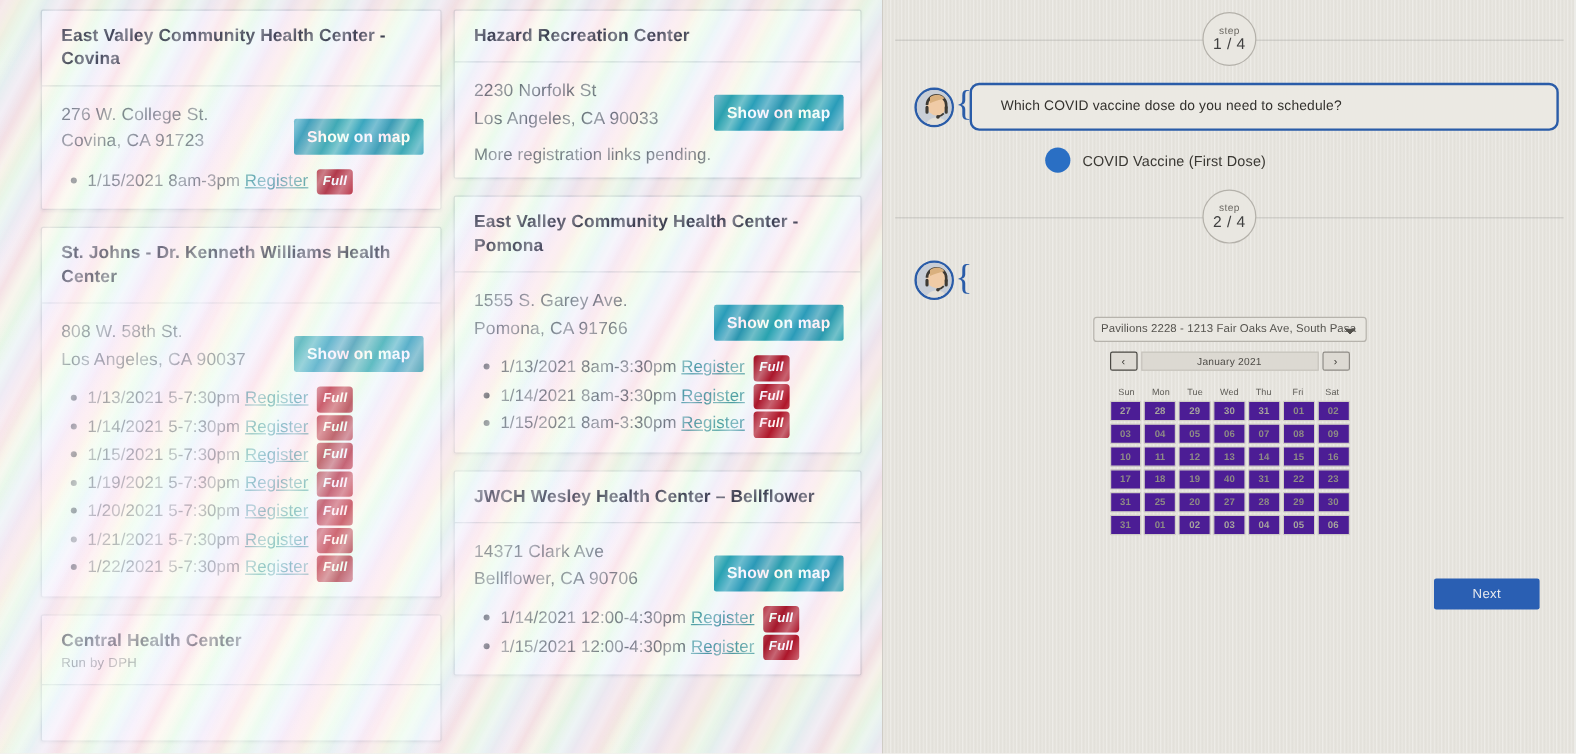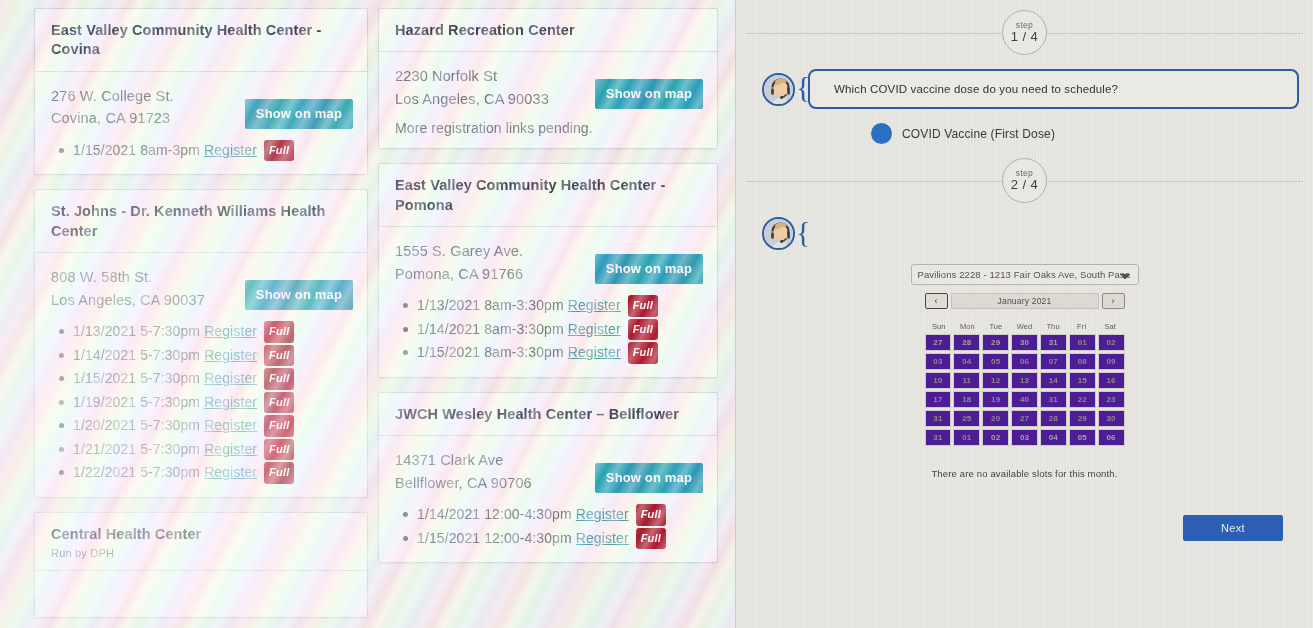--- a/index.html
+++ b/index.html
@@ -319,21 +319,21 @@
   }
   .next-wrap { display: flex; justify-content: flex-end; padding: 0 30px; margin-top: 36px; }
   .next-btn {
     background: #2a5fb3;
     color: #e8eaee;
     border: none;
     border-radius: 2px;
     font-size: 11px;
     letter-spacing: .3px;
     padding: 7px 16px;
-    width: 100px;
+    width: 88px;
     cursor: pointer;
     font-family: "Liberation Sans", sans-serif;
   }
 </style>
 </head>
 <body>
 
 <div id="sites-panel">
   <div id="wash"></div>
   <div class="cards-cols" id="cards-cols">
@@ -563,20 +563,19 @@
           <div class="cal-cell cur">31</div>
           <div class="cal-cell cur">01</div>
           <div class="cal-cell">02</div>
           <div class="cal-cell">03</div>
           <div class="cal-cell">04</div>
           <div class="cal-cell">05</div>
           <div class="cal-cell">06</div>
         </div>
     </div>
 
-    <div class="no-slots">There are no available slots for this month.</div>
 
     <div class="next-wrap">
       <button class="next-btn">Next</button>
     </div>
 
   </div>
 </div>
 
 </body></html>

